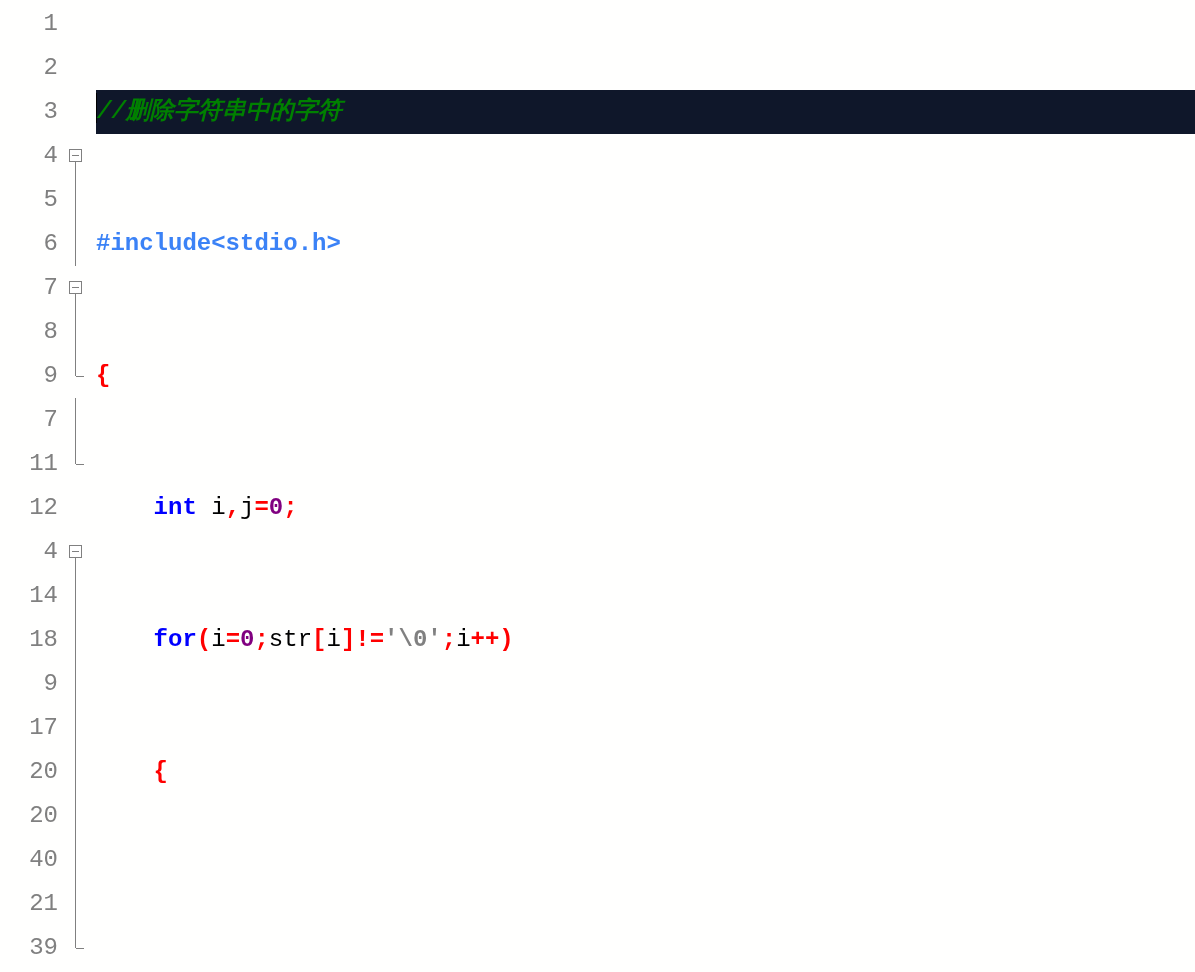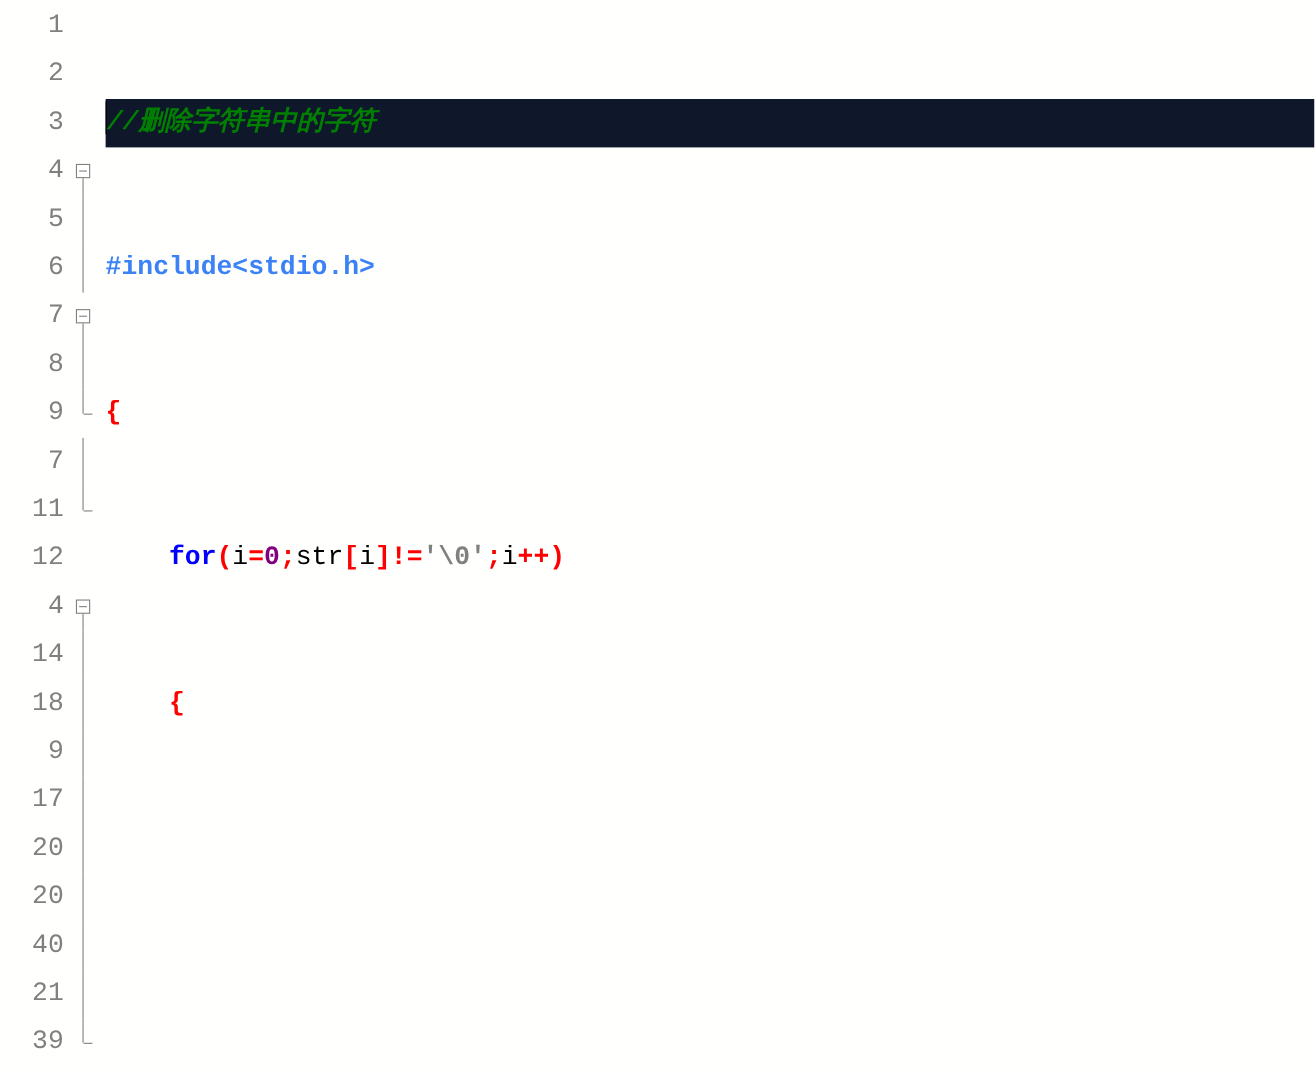--- a/index.html
+++ b/index.html
@@ -212,20 +212,21 @@
       </div>
     <div class="fold-cell">
         <div class="fold-end"></div>
       </div>
   </div>
 
   <div class="code">
     <div class="code-line hl-line"><span class="caret"></span><span class="tok-comment">//删除字符串中的字符</span></div>
     <div class="code-line"><span class="tok-pre">#include&lt;stdio.h&gt;</span></div>
     <div class="code-line"><span class="tok-brace">{</span></div>
+    <div class="code-line">    <span class="tok-key">int</span><span class="tok-ident"> i</span><span class="tok-punc">,</span><span class="tok-ident">j</span><span class="tok-op">=</span><span class="tok-num">0</span><span class="tok-punc">;</span></div>
     <div class="code-line">    <span class="tok-key">for</span><span class="tok-paren">(</span><span class="tok-ident">i</span><span class="tok-op">=</span><span class="tok-num">0</span><span class="tok-punc">;</span><span class="tok-ident">str</span><span class="tok-brack">[</span><span class="tok-ident">i</span><span class="tok-brack">]</span><span class="tok-op">!=</span><span class="tok-char">'\0'</span><span class="tok-punc">;</span><span class="tok-ident">i</span><span class="tok-op">++</span><span class="tok-paren">)</span></div>
     <div class="code-line">    <span class="tok-brace">{</span></div>
     
     
     
     
     
     
     
     

